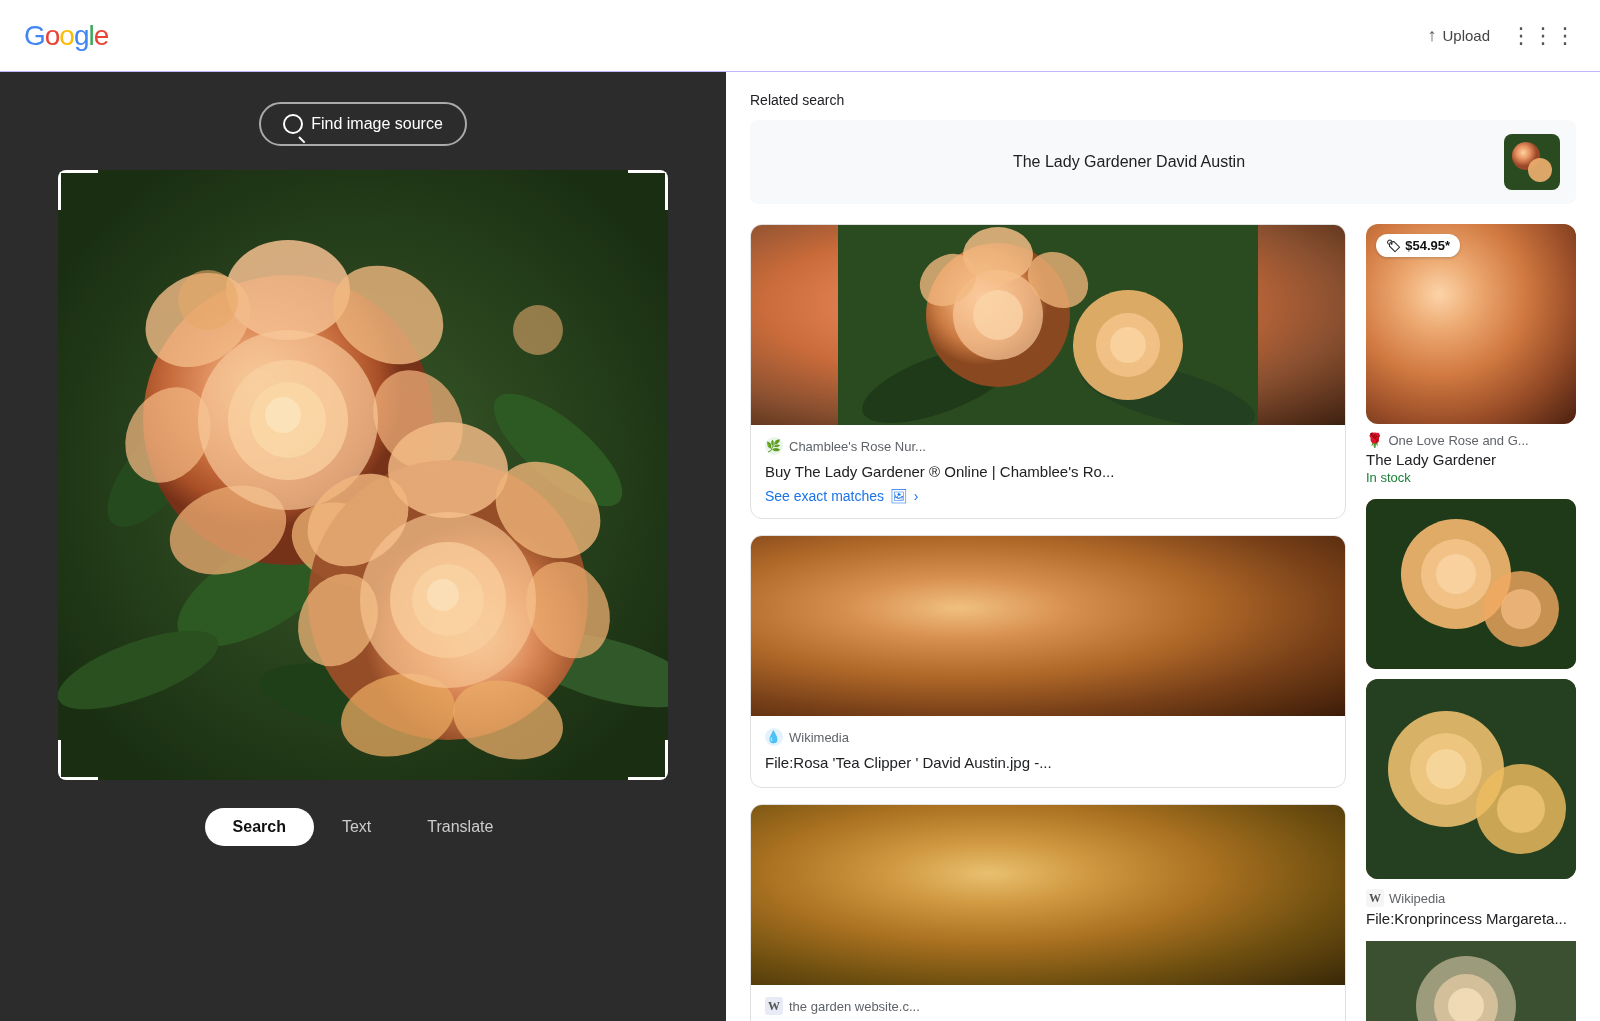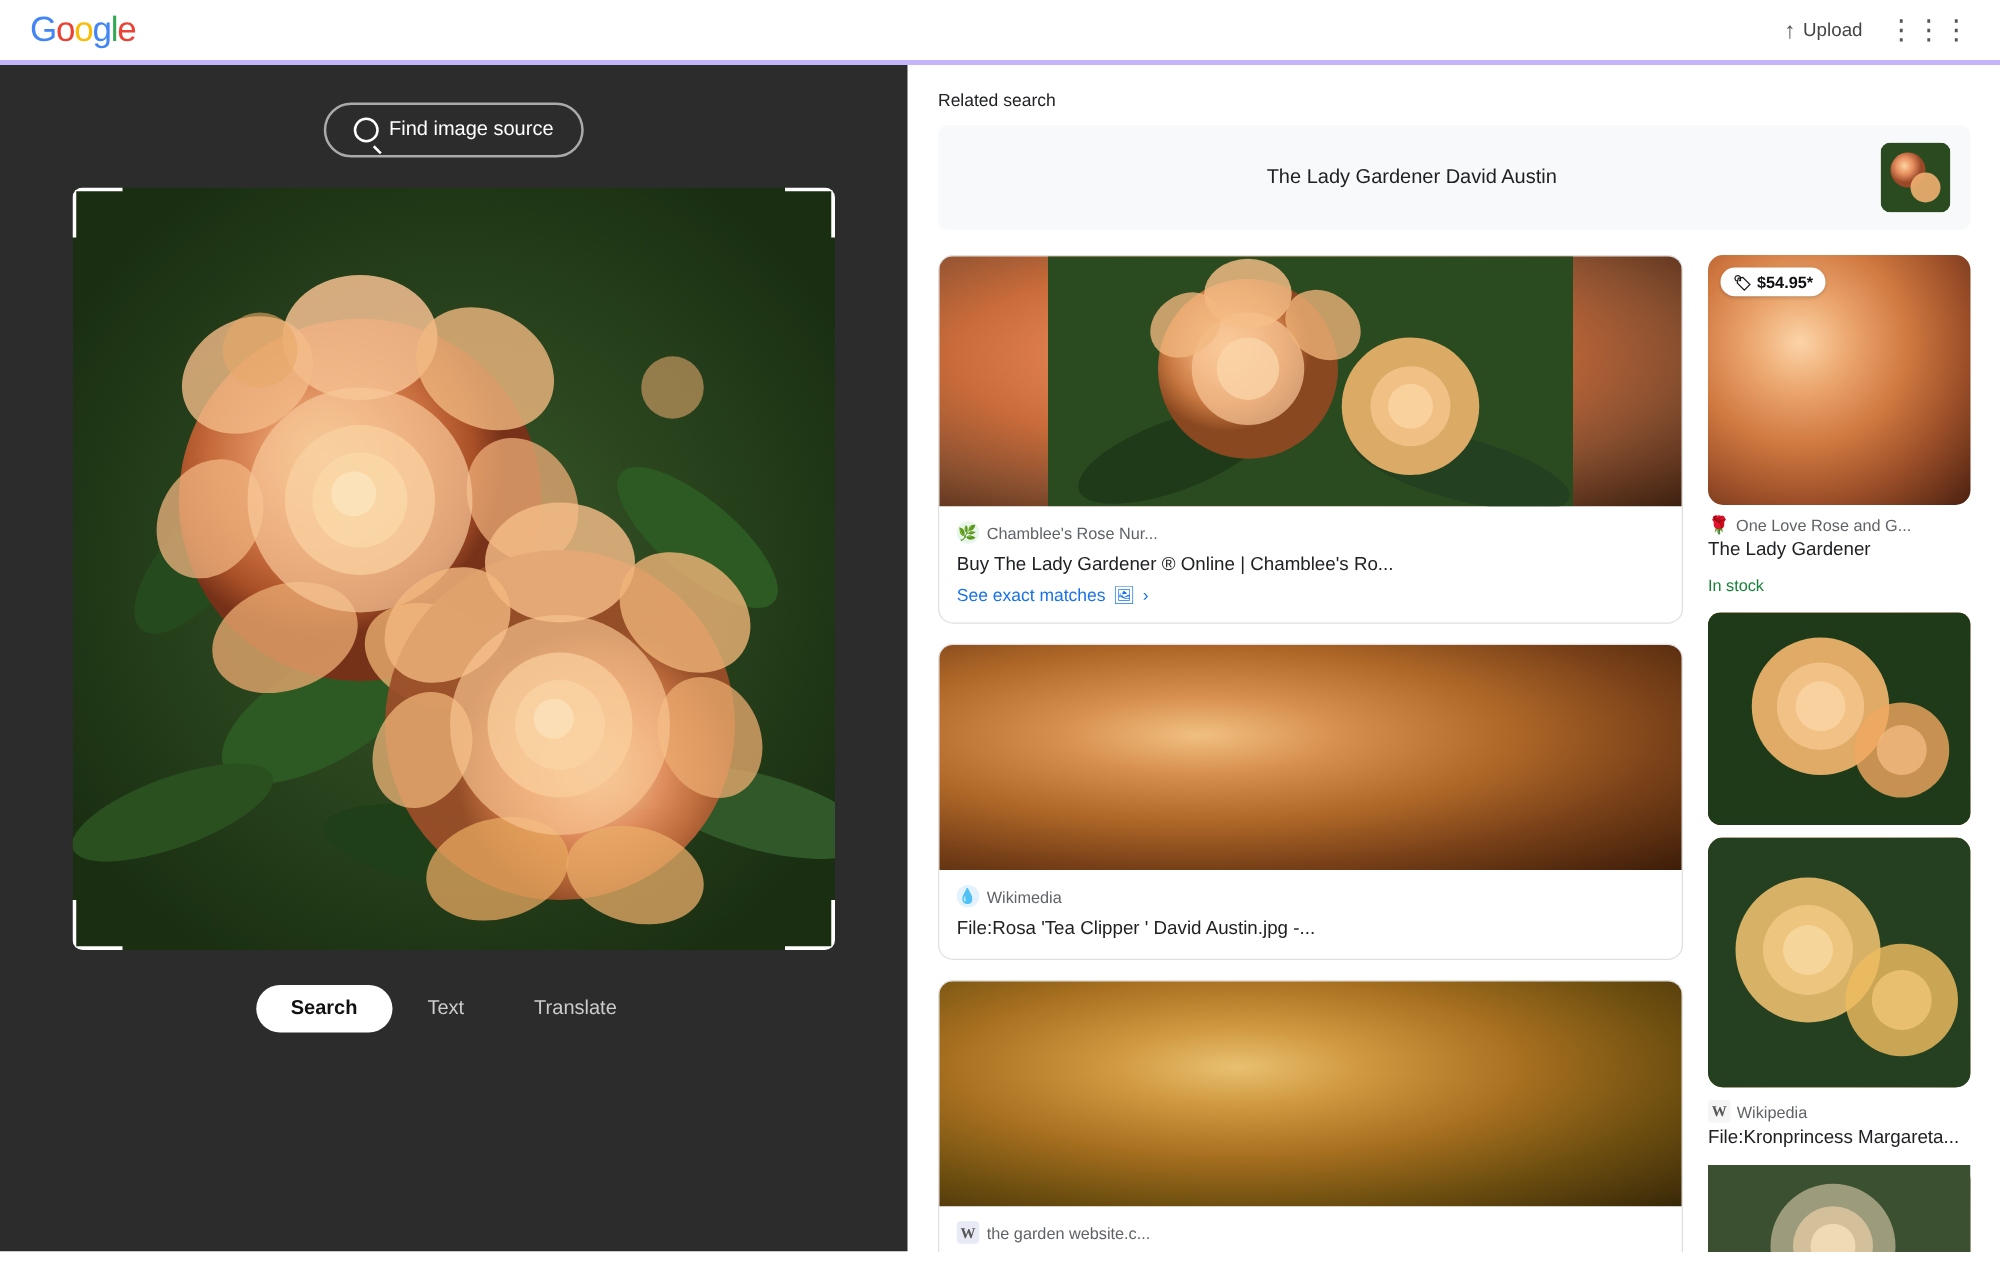--- a/index.html
+++ b/index.html
@@ -4,22 +4,22 @@
   <style>
     * { box-sizing: border-box; margin: 0; padding: 0; }
     body { font-family: Arial, sans-serif; background: #fff; width: 1600px; min-height: 1021px; overflow: hidden; }
 
     
     .header {
       display: flex;
       align-items: center;
       justify-content: space-between;
       padding: 16px 24px;
-      border-bottom: 4px solid #c4b5fd;
-      height: 52px;
+      border-bottom: 1px solid #c4b5fd;
+      height: 72px;
       background: #fff;
     }
     .header-left { display: flex; align-items: center; }
     .google-logo { font-size: 28px; font-weight: 400; letter-spacing: -1px; }
     .g-blue { color: #4285F4; }
     .g-red { color: #EA4335; }
     .g-yellow { color: #FBBC05; }
     .g-green { color: #34A853; }
 
     .header-right { display: flex; align-items: center; gap: 20px; }
@@ -228,21 +228,21 @@
       display: flex; align-items: center; gap: 4px;
       box-shadow: 0 1px 3px rgba(0,0,0,0.2);
     }
     .tag-icon { font-size: 12px; }
 
     .right-card-source {
       display: flex; align-items: center; gap: 5px;
       margin-top: 8px; margin-bottom: 3px;
     }
     .right-card-title { font-size: 15px; color: #202124; font-weight: 500; }
-    .in-stock { font-size: 13px; color: #188038; margin-top: 13px; }
+    .in-stock { font-size: 13px; color: #188038; margin-top: 2px; }
 
     
     .mid-image {
       width: 100%;
       height: 170px;
       border-radius: 10px;
       overflow: hidden;
       background: radial-gradient(ellipse at 45% 45%, #f0a860, #d07840, #9a5a28, #5a3010);
       margin-bottom: 10px;
     }

